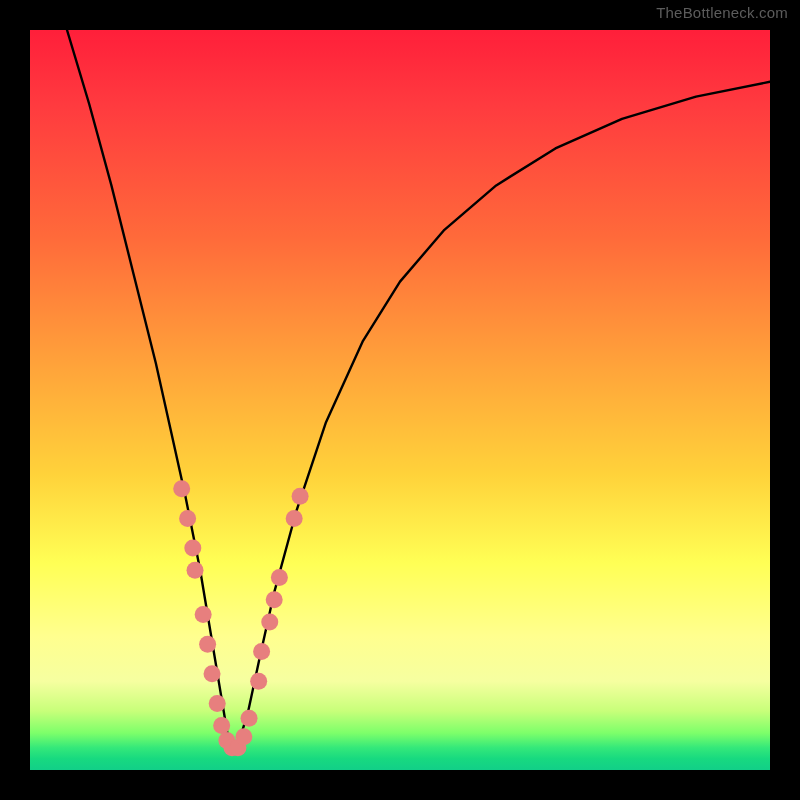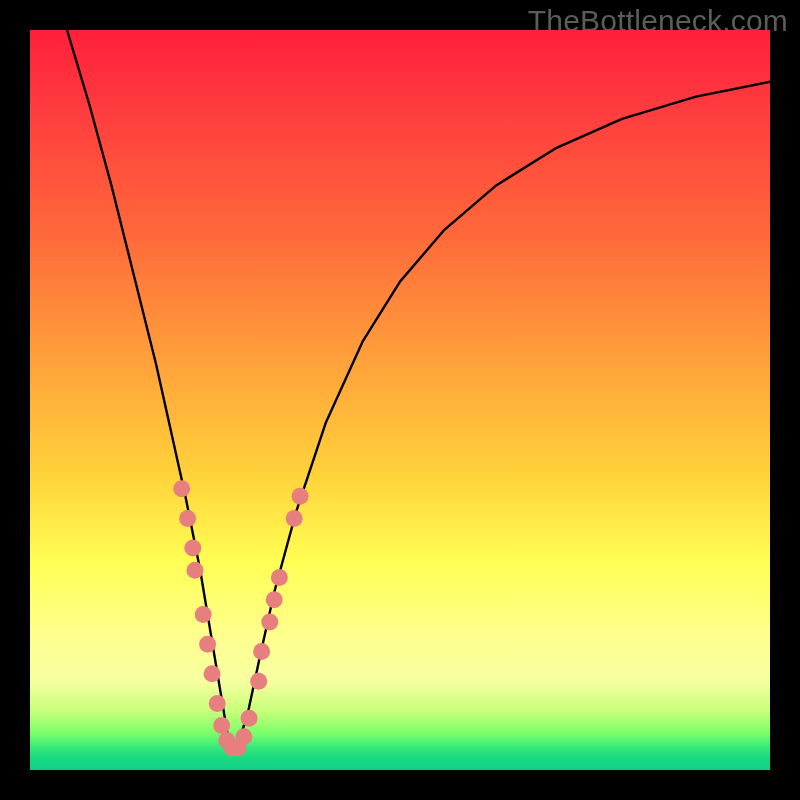--- a/index.html
+++ b/index.html
@@ -38,21 +38,21 @@
       #34e87a 97%,
       #17d980 98.5%,
       #12cf88 100%
     );
   }
   .watermark {
     position: absolute;
     top: 4px;
     right: 12px;
     color: #5c5c5c;
-    font-size: 30px;
+    font-size: 15px;
     letter-spacing: 0.2px;
     user-select: none;
     pointer-events: none;
   }
   svg.curve {
     position: absolute;
     left: 0;
     top: 0;
     width: 740px;
     height: 740px;

